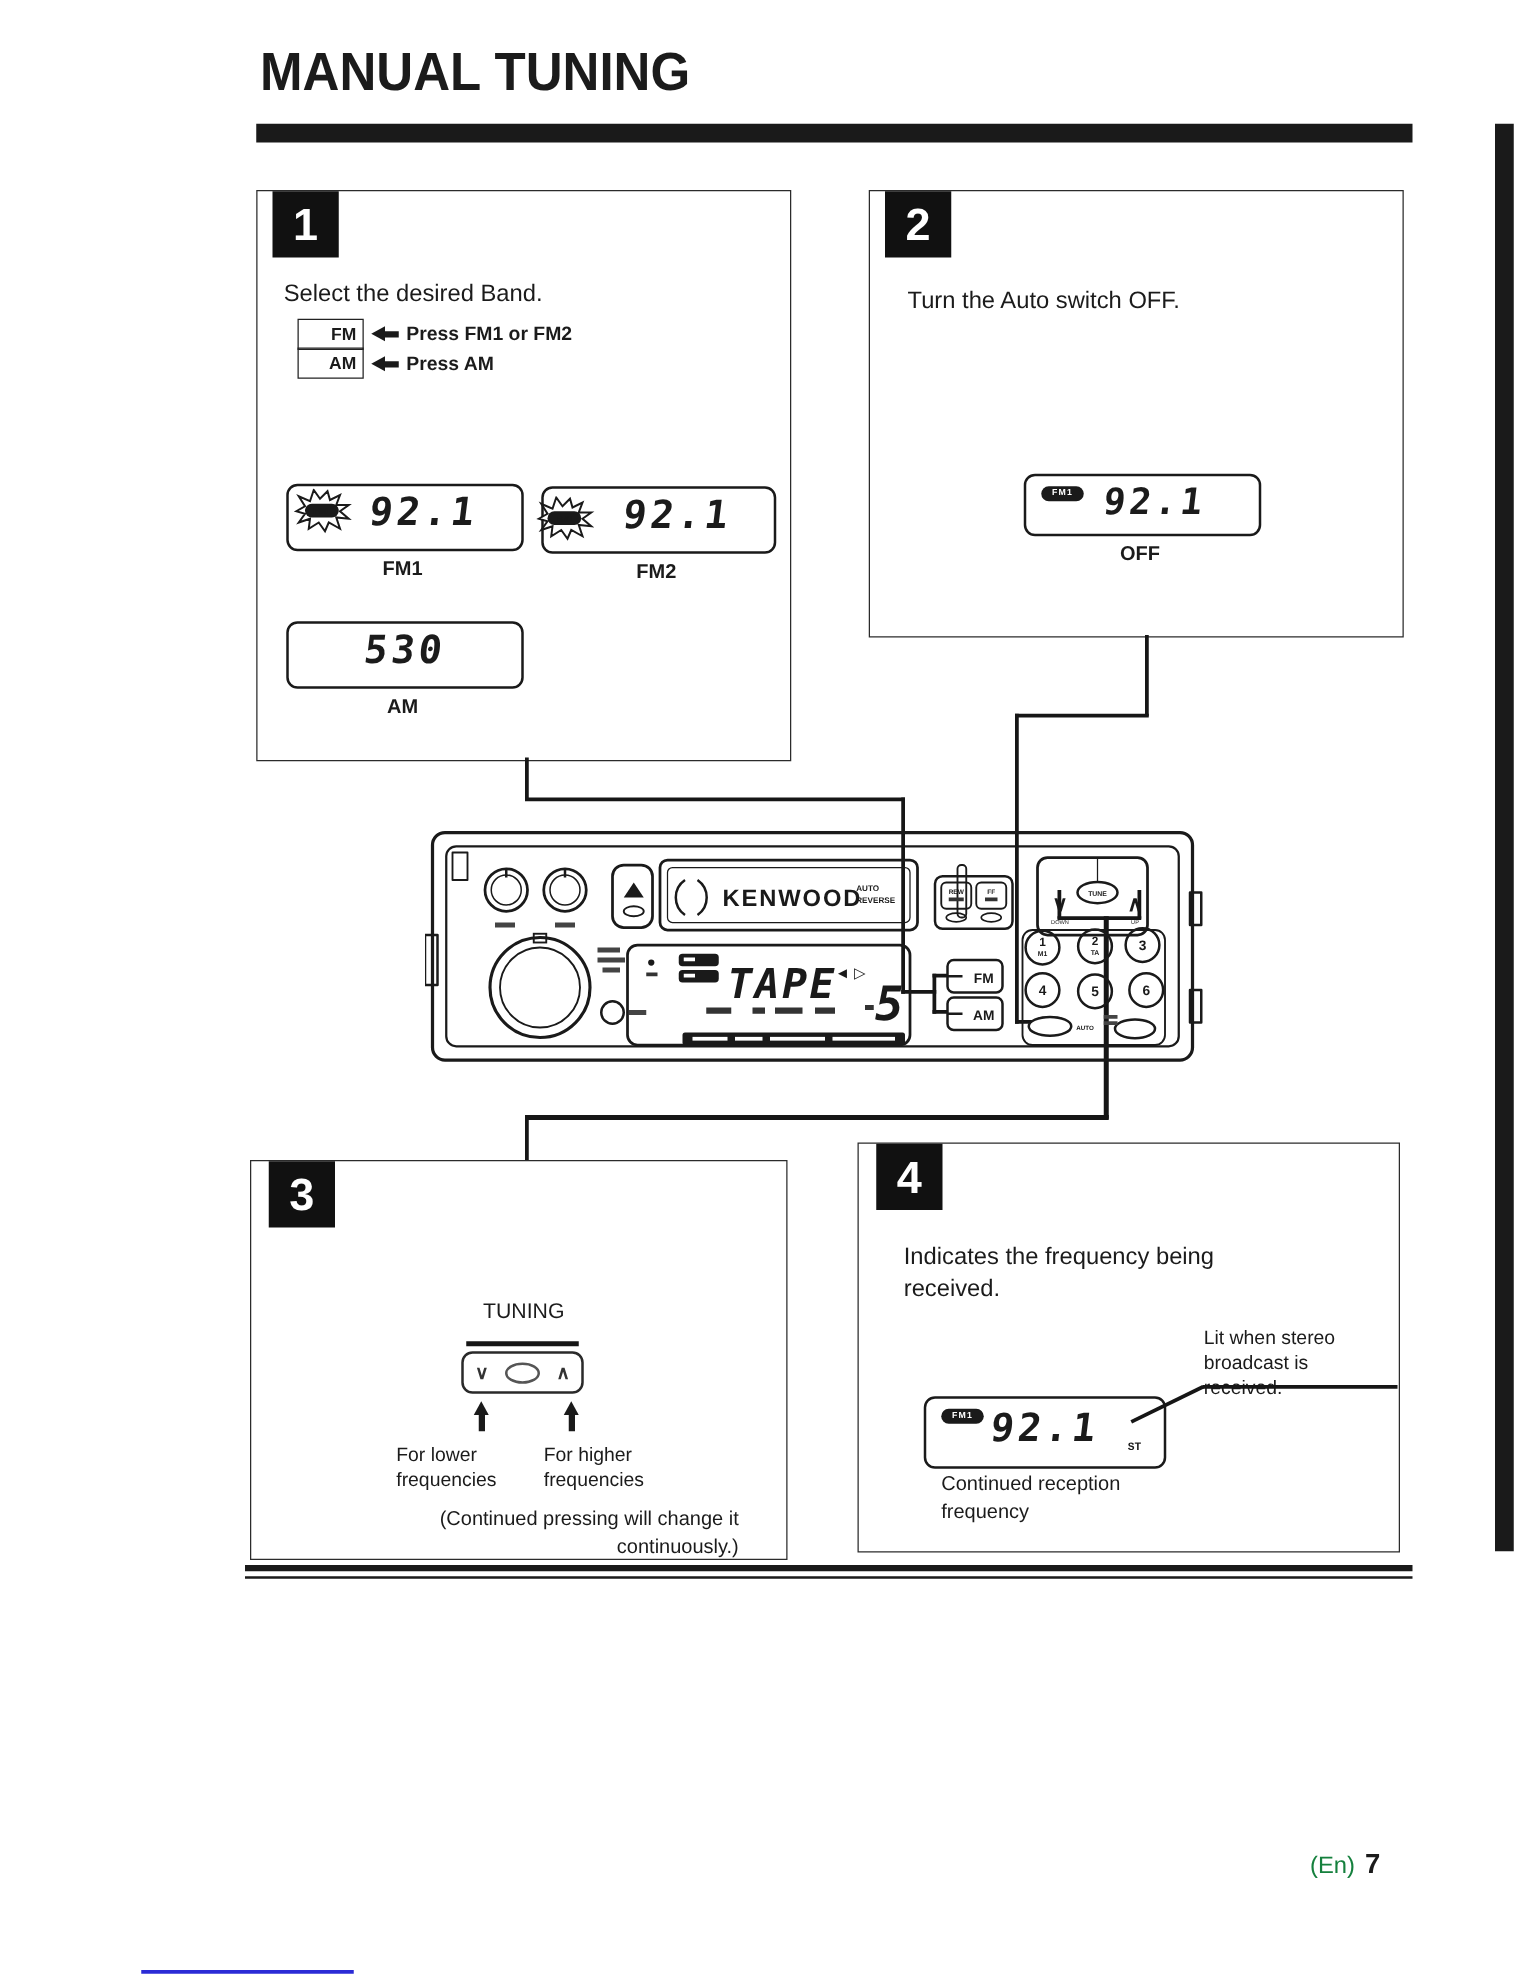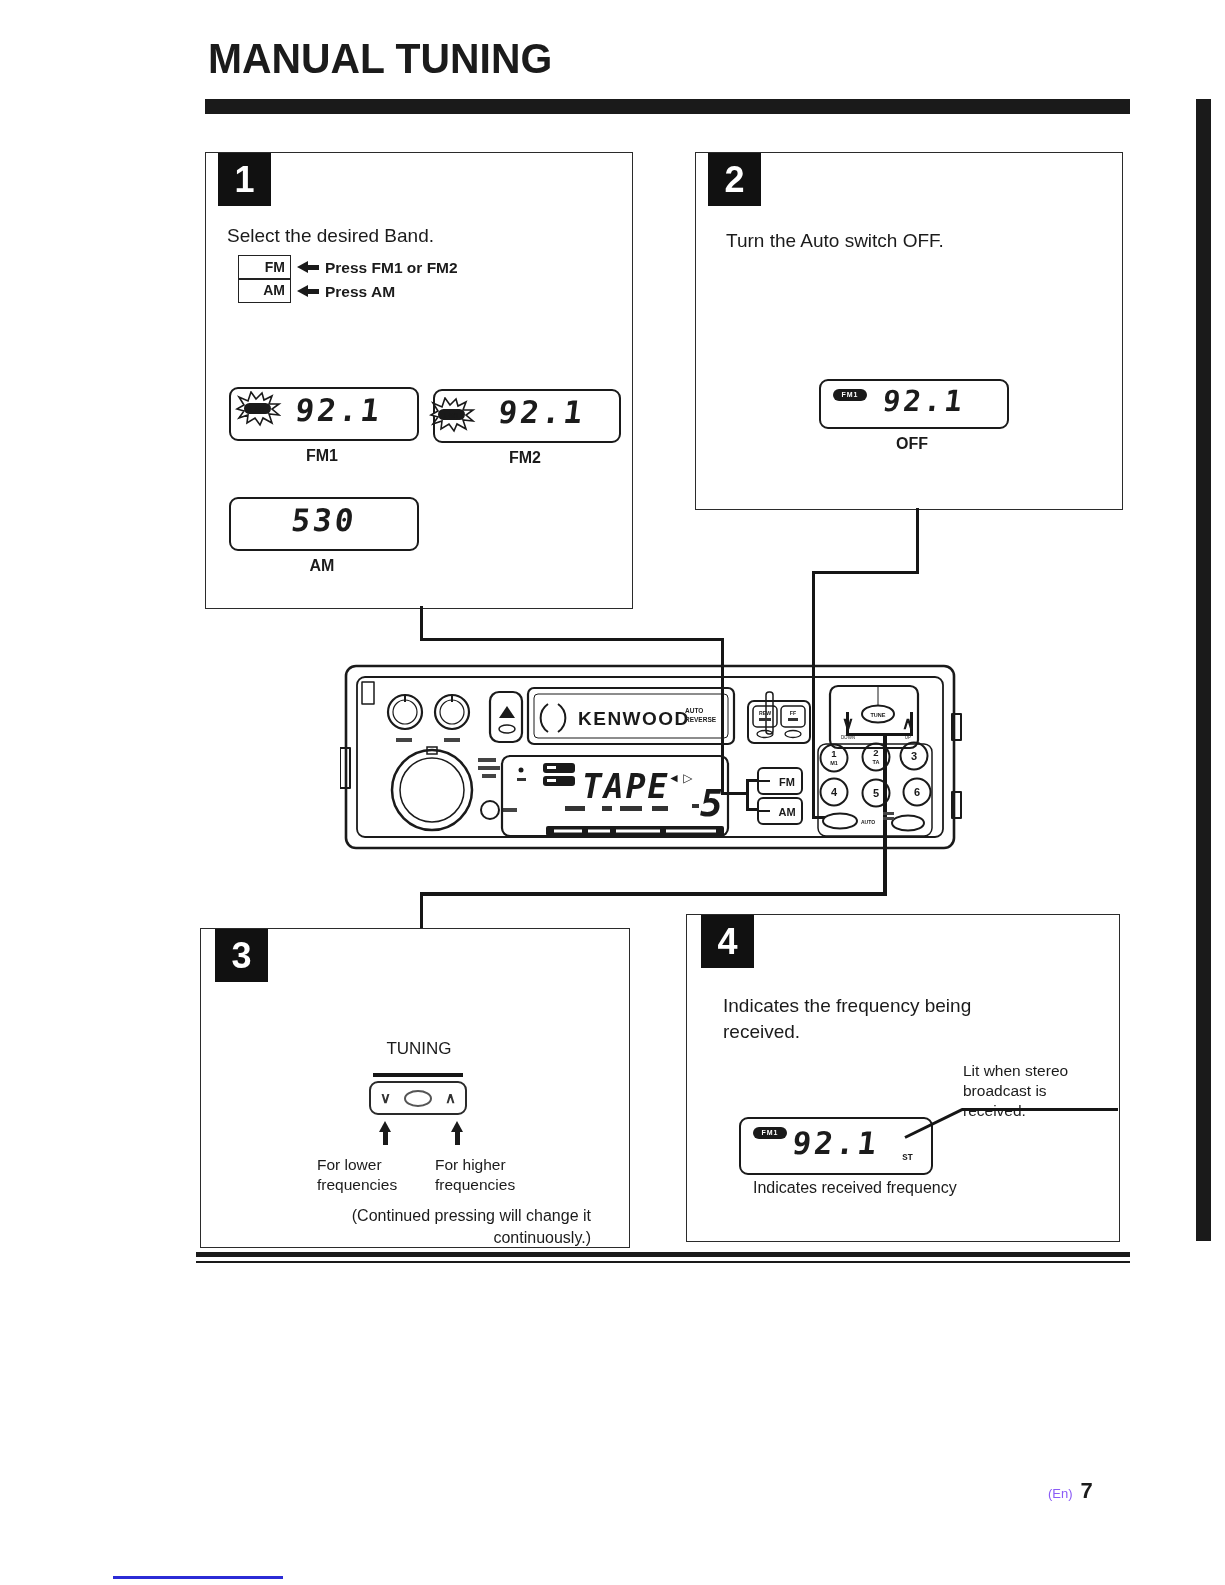--- a/index.html
+++ b/index.html
@@ -40,21 +40,21 @@
   .tunestrip{position:absolute;border:2px solid #2a2a2a;border-radius:9px;display:flex;
              align-items:center;justify-content:space-between;padding:0 9px;box-sizing:border-box;
              font-size:15px;font-weight:700;color:#333;}
   .tuneoval{width:24px;height:13px;border:2px solid #555;border-radius:50%;}
   .uparrow{position:absolute;width:14px;height:26px;}
   .uparrow::before{content:"";position:absolute;left:1px;top:0;width:0;height:0;
         border-left:6px solid transparent;border-right:6px solid transparent;border-bottom:11px solid #1a1a1a;}
   .uparrow::after{content:"";position:absolute;left:4.5px;top:9px;width:5px;height:15px;background:#1a1a1a;}
   .small{font-size:15.5px;line-height:1.28;}
   .note{font-size:16px;line-height:1.35;}
-  .footer-lang{font-size:13px;color:#8b5cf6;}
+  .footer-lang{font-size:19px;color:#15803d;}
   .footer-page{font-size:22px;font-weight:700;margin-left:8px;}
   svg text{fill:#1a1a1a;}
   .lcdtext{font-family:"DejaVu Sans Mono",monospace;font-weight:700;font-style:italic;}
 </style>
 </head>
 <body>
 
 <div id="page">
 
   <div class="abs title" style="left:208px;top:34px;">MANUAL TUNING</div>
@@ -299,21 +299,21 @@
       <span>4</span>
     </div>
     <div class="abs instr" style="left:36px;top:78px;width:320px;">Indicates the frequency being received.</div>
     <div class="abs small bold" style="left:276px;top:146px;width:146px;">Lit when stereo broadcast is received.</div>
 
     <div class="lcd" style="left:52px;top:202px;width:190px;height:54px;">
       <span class="pill">FM1</span>
       <span class="digits" style="padding-left:0;top:6px;">92.1</span>
       <span class="st">ST</span>
     </div>
-    <div class="abs note bold" style="left:66px;top:262px;width:210px;">Indicates received frequency</div>
+    <div class="abs note bold" style="left:66px;top:262px;width:210px;">Continued reception frequency</div>
   </div>
 
   <div class="line" style="left:905px;top:1136px;width:64px;height:3px;transform:rotate(-26deg);transform-origin:left center;"></div>
   <div class="line" style="left:962px;top:1108px;width:156px;height:3px;"></div>
 
   <div class="abs ink" style="left:196px;top:1252px;width:934px;height:5px;"></div>
   <div class="abs ink" style="left:196px;top:1261px;width:934px;height:2px;"></div>
   <div class="abs" style="left:1048px;top:1478px;display:flex;align-items:baseline;">
     <span class="footer-lang">(En)</span>
     <span class="footer-page">7</span>

